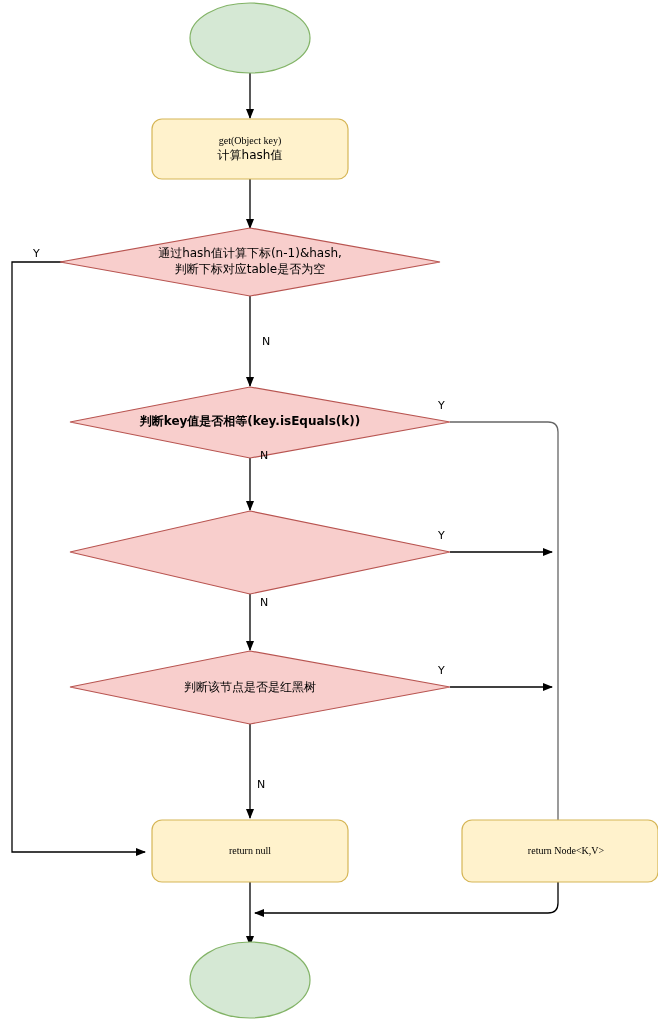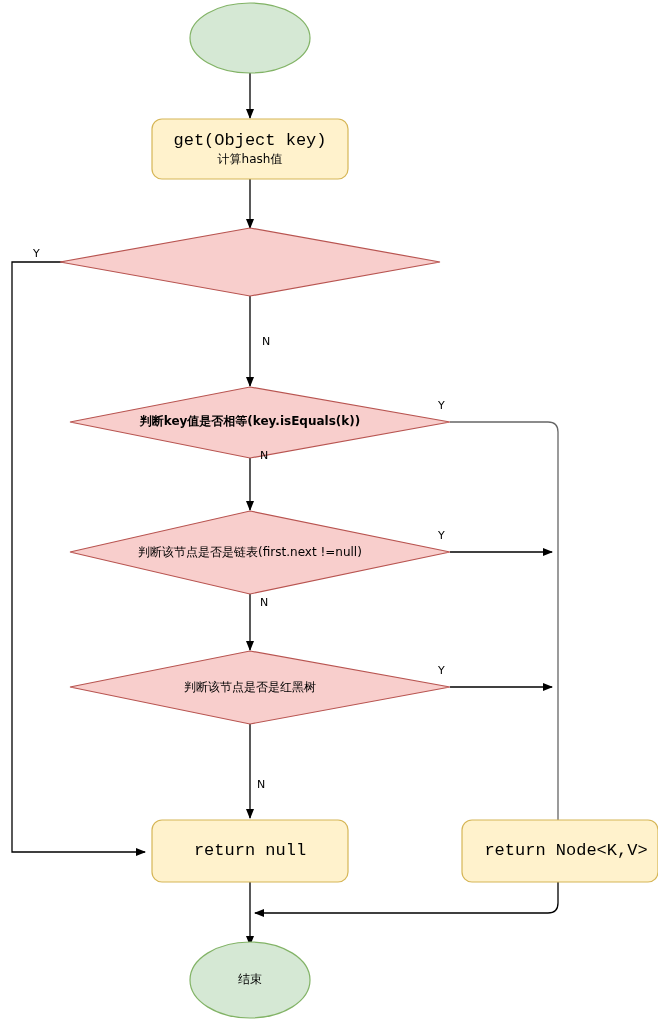--- a/index.html
+++ b/index.html
@@ -35,22 +35,22 @@
     color: #000000;
     pointer-events: none;
     line-height: 1.32;
     white-space: pre;
   }
   .label-cjk {
     font-family: "DejaVu Sans", "Liberation Sans", sans-serif;
     font-size: 12px;
   }
   .label-mono {
-    font-family: Liberation Mono, monospace;
-    font-size: 17px;
+    font-family: Liberation Serif, serif;
+    font-size: 10px;
   }
   .edge-label {
     position: absolute;
     font-family: "DejaVu Sans", "Liberation Sans", sans-serif;
     font-size: 11px;
     color: #000000;
     pointer-events: none;
   }
 </style>
 </head>
@@ -116,44 +116,42 @@
       <ellipse cx="250" cy="980" rx="60" ry="38" fill="#d5e8d4" stroke="#82b366" stroke-width="1.2"></ellipse>
     </g>
   </svg>
 
 
   <div class="node-label" style="left:152px; top:119px; width:196px; height:60px;">
     <span class="label-mono">get(Object key)</span>
     <span class="label-cjk">计算hash值</span>
   </div>
 
+  <div class="node-label label-cjk" style="left:90px; top:237px; width:320px; height:50px;">
+    <span>通过hash值计算下标(n-1)&amp;hash,</span>
+    <span>判断下标对应table是否为空</span>
+  </div>
 
   <div class="node-label label-cjk" style="left:80px; top:406px; width:340px; height:32px;font-weight:bold;">
     <span>判断key值是否相等(key.isEquals(k))</span>
   </div>
 
-  <div class="node-label label-cjk" style="left:68px; top:537px; width:364px; height:32px;">
-    <span>判断该节点是否是链表(first.next !=null)</span>
-  </div>
 
   <div class="node-label label-mono" style="left:152px; top:820px; width:196px; height:62px;">
     <span>return null</span>
   </div>
 
   <div class="node-label label-cjk" style="left:90px; top:672px; width:320px; height:32px;">
     <span>判断该节点是否是红黑树</span>
   </div>
 
   <div class="node-label label-mono" style="left:462px; top:820px; width:208px; height:62px;">
     <span>return Node&lt;K,V&gt;</span>
   </div>
 
-  <div class="node-label label-cjk" style="left:190px; top:945px; width:120px; height:70px;">
-    <span>结束</span>
-  </div>
 
   <div class="edge-label" style="left:33px; top:247px;">Y</div>
 
   <div class="edge-label" style="left:262px; top:335px;">N</div>
 
   <div class="edge-label" style="left:438px; top:399px;">Y</div>
 
   <div class="edge-label" style="left:260px; top:449px;">N</div>
 
   <div class="edge-label" style="left:438px; top:529px;">Y</div>

